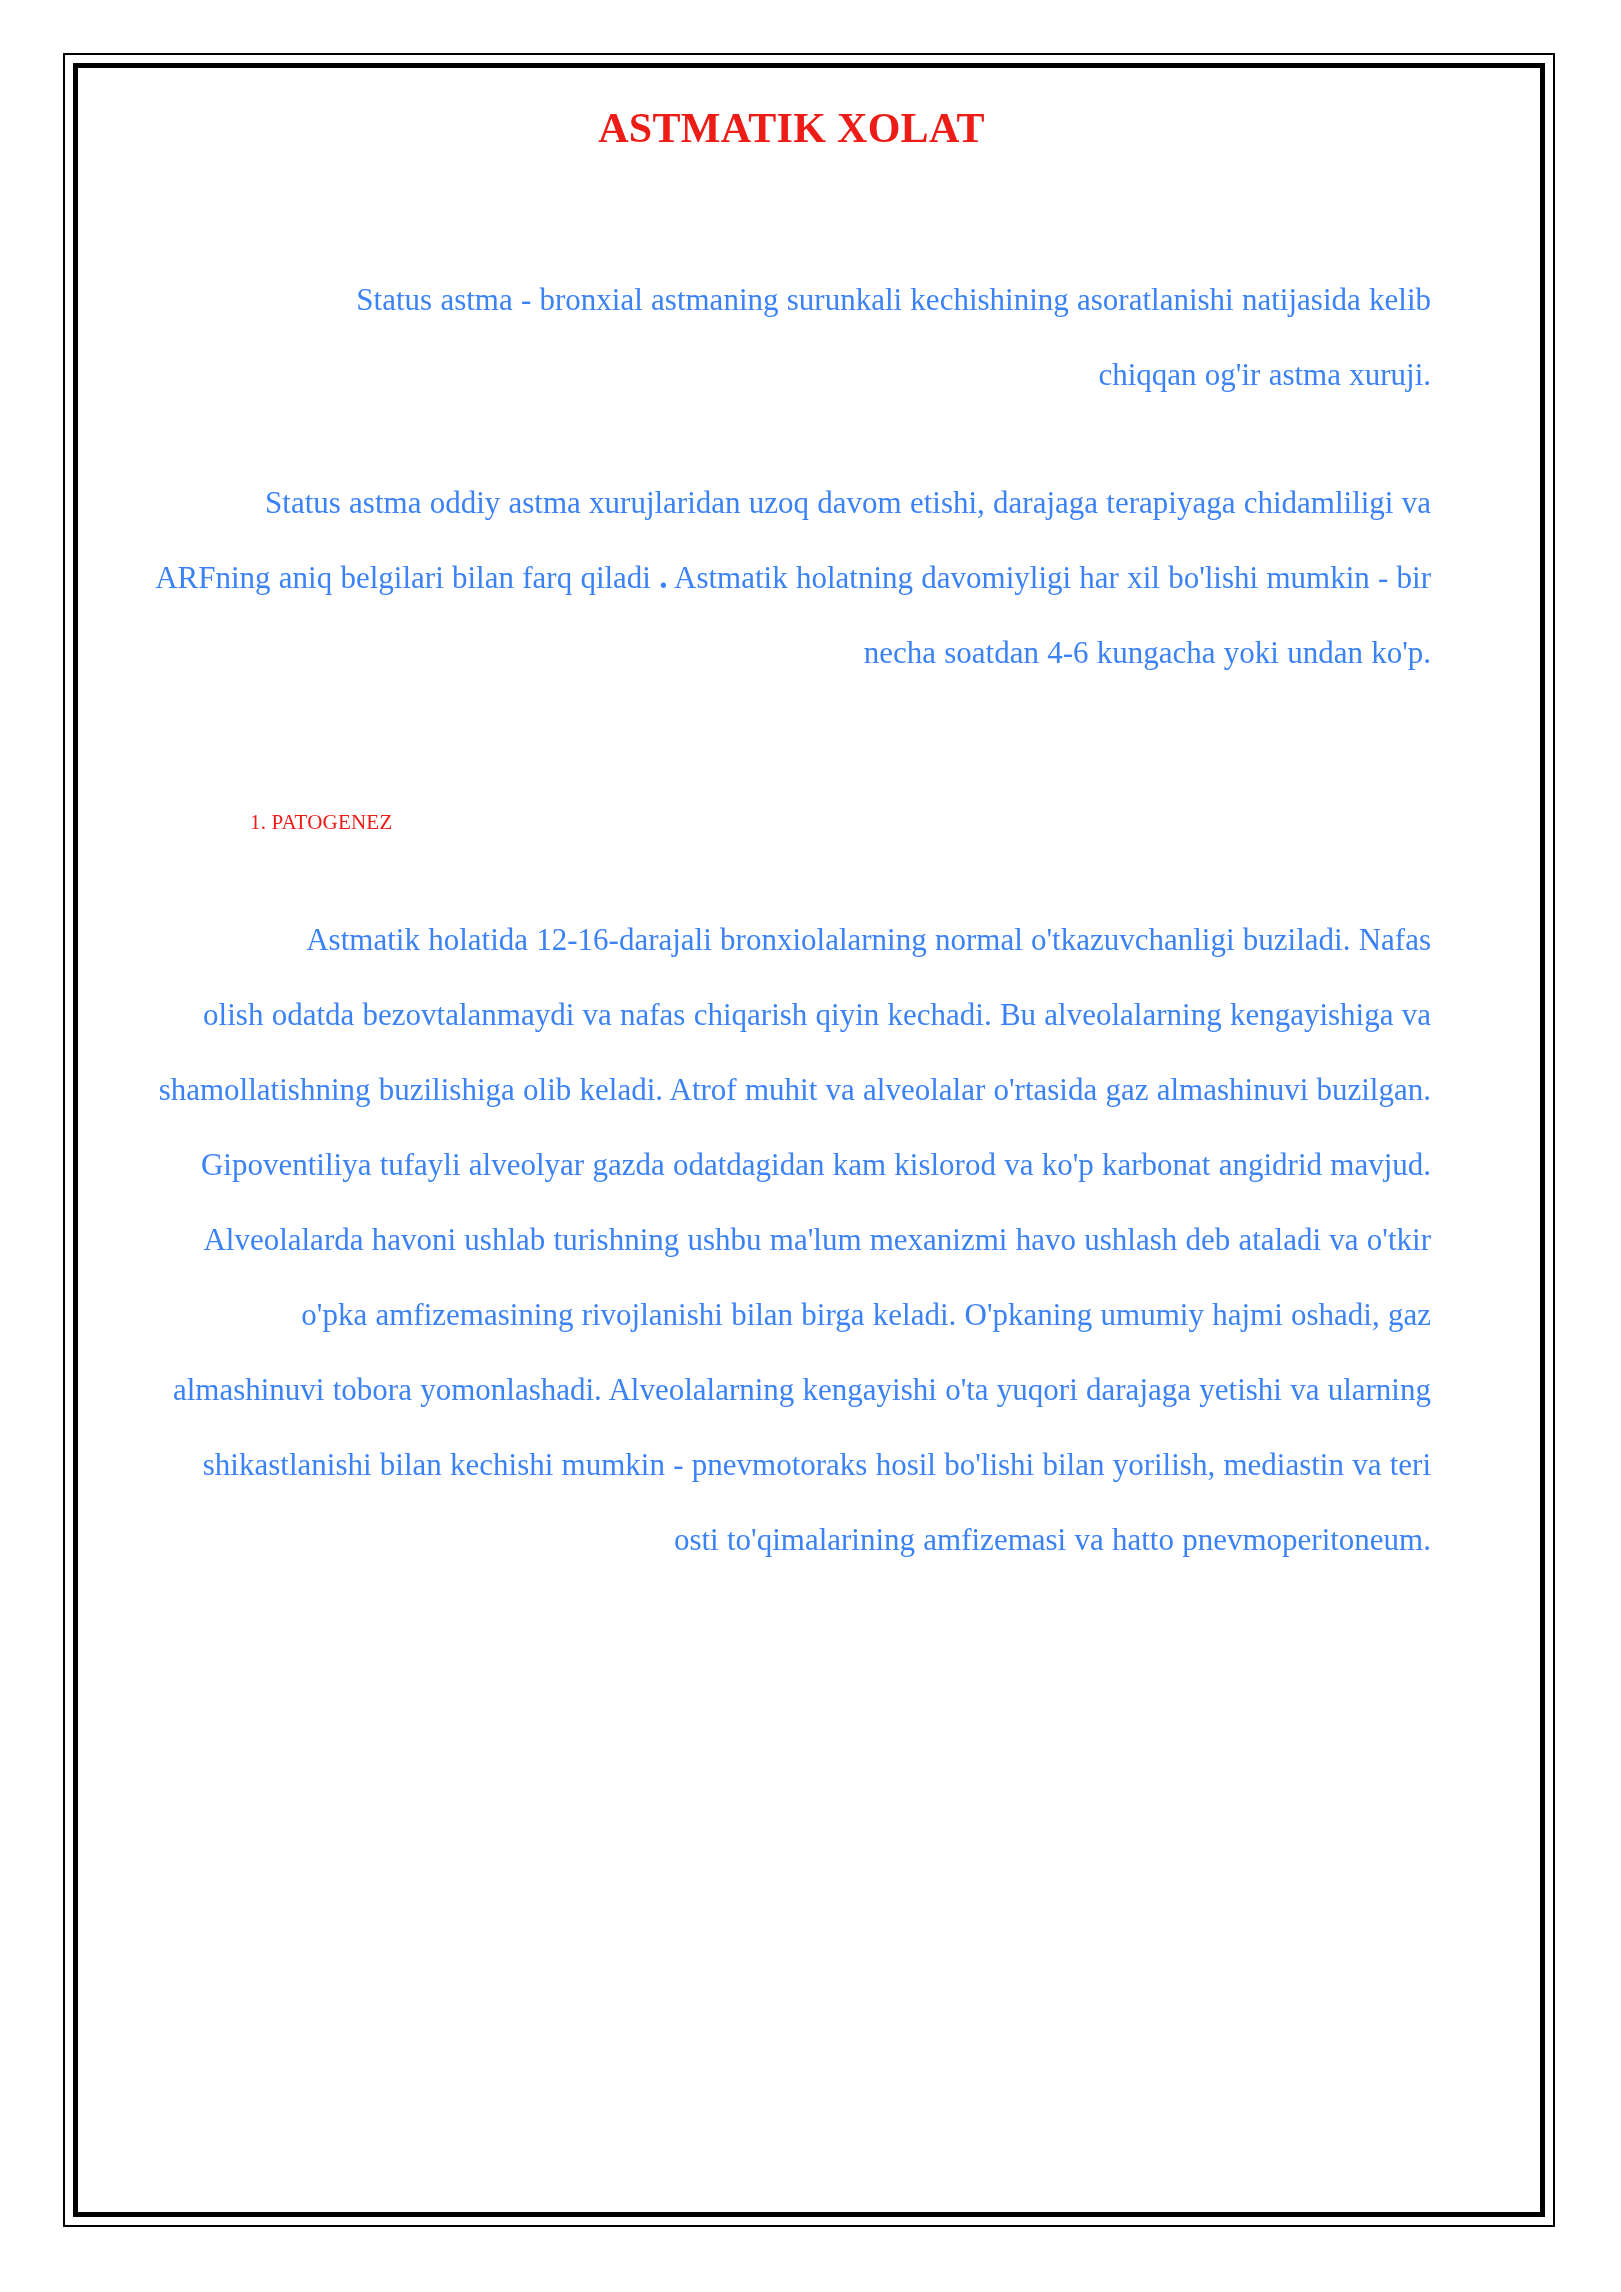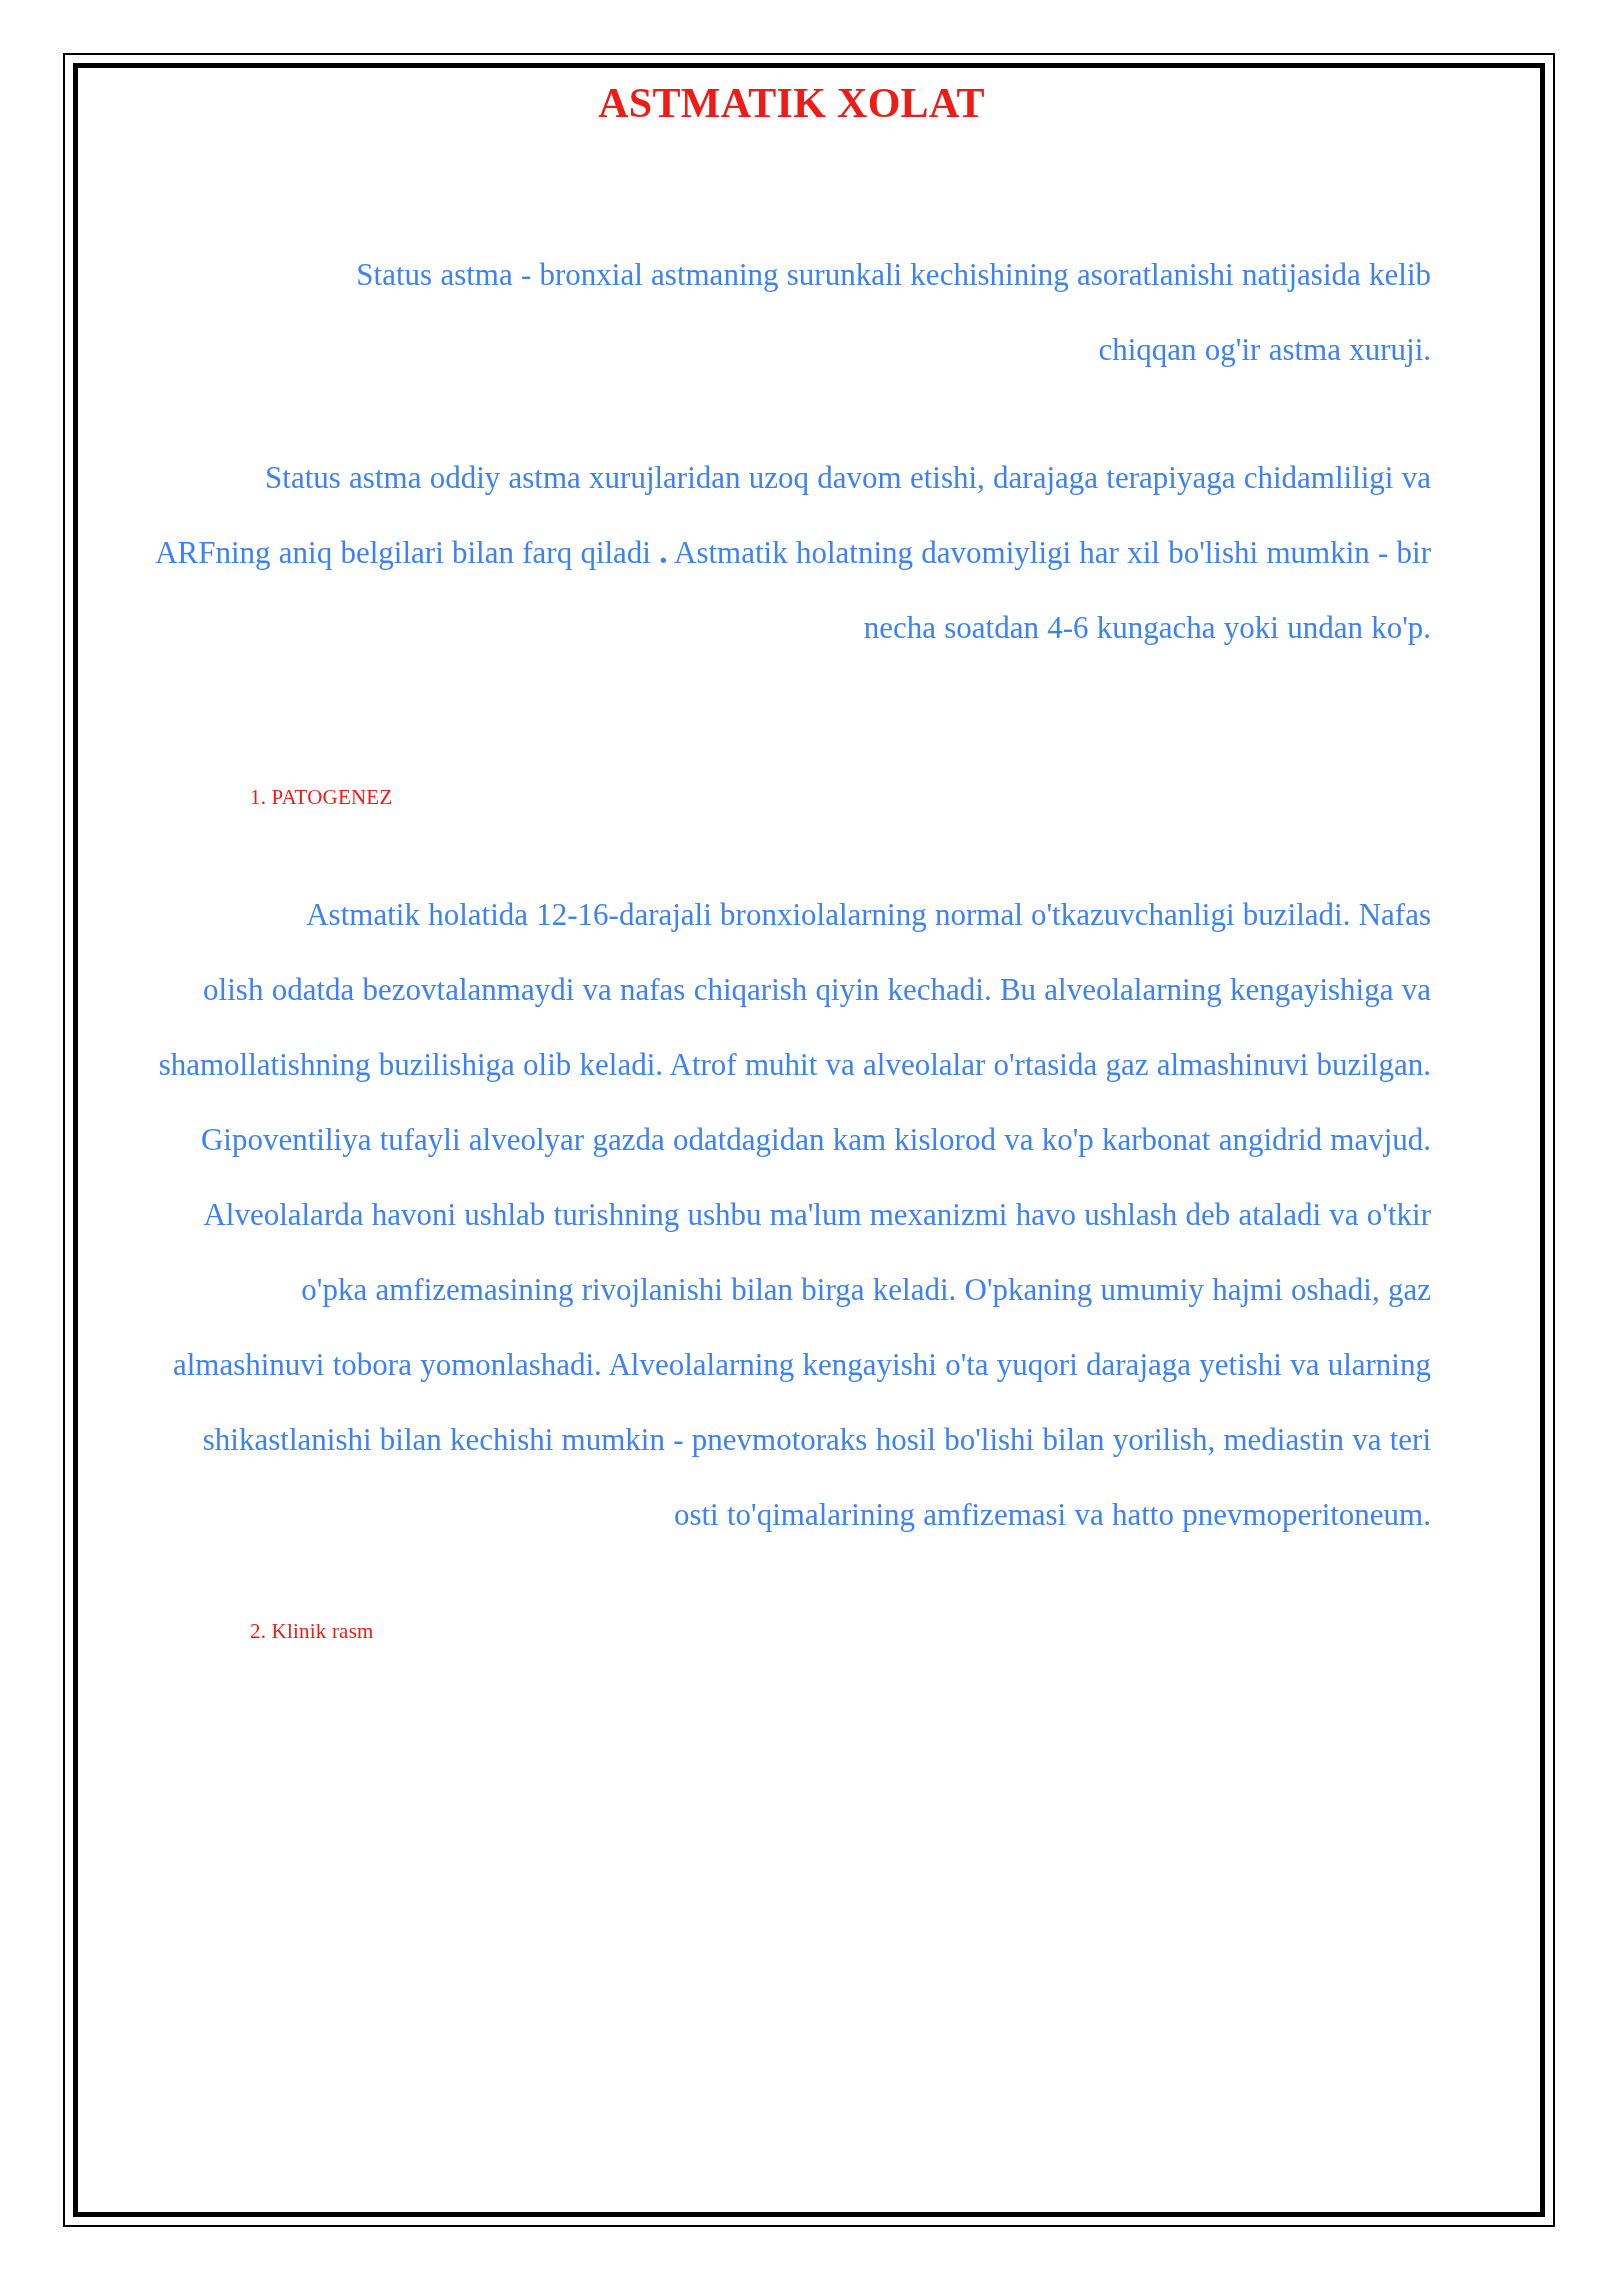--- a/index.html
+++ b/index.html
@@ -52,21 +52,21 @@
     width: 1279px;
   }
 
   .doc-title {
     color: #ED1C16;
     font-weight: bold;
     font-size: 42px;
     line-height: 1.15;
     text-align: center;
     margin: 0;
-    padding-top: 16px;
+    padding-top: 41px;
     letter-spacing: 0.3px;
   }
 
   .spacer-after-title {
     height: 110px;
   }
 
   p.body-par {
     color: #3b82f6;
     font-size: 31px;
@@ -126,17 +126,16 @@
     <div class="par-gap-sm"></div>
 
     <h2 class="section-heading">1. PATOGENEZ</h2>
 
     <div class="par-gap-sm"></div>
 
     <p class="body-par">Astmatik holatida 12-16-darajali bronxiolalarning normal o'tkazuvchanligi buziladi. Nafas olish odatda bezovtalanmaydi va nafas chiqarish qiyin kechadi. Bu alveolalarning kengayishiga va shamollatishning buzilishiga olib keladi. Atrof muhit va alveolalar o'rtasida gaz almashinuvi buzilgan. Gipoventiliya tufayli alveolyar gazda odatdagidan kam kislorod va ko'p karbonat angidrid mavjud. Alveolalarda havoni ushlab turishning ushbu ma'lum mexanizmi havo ushlash deb ataladi va o'tkir o'pka amfizemasining rivojlanishi bilan birga keladi. O'pkaning umumiy hajmi oshadi, gaz almashinuvi tobora yomonlashadi. Alveolalarning kengayishi o'ta yuqori darajaga yetishi va ularning shikastlanishi bilan kechishi mumkin - pnevmotoraks hosil bo'lishi bilan yorilish, mediastin va teri osti to'qimalarining amfizemasi va hatto pnevmoperitoneum.</p>
 
     <div class="par-gap-sm"></div>
 
-    <h2 class="section-heading">2. Klinik rasm</h2>
 
   </div>
 </div>
 
 
 </body></html>

